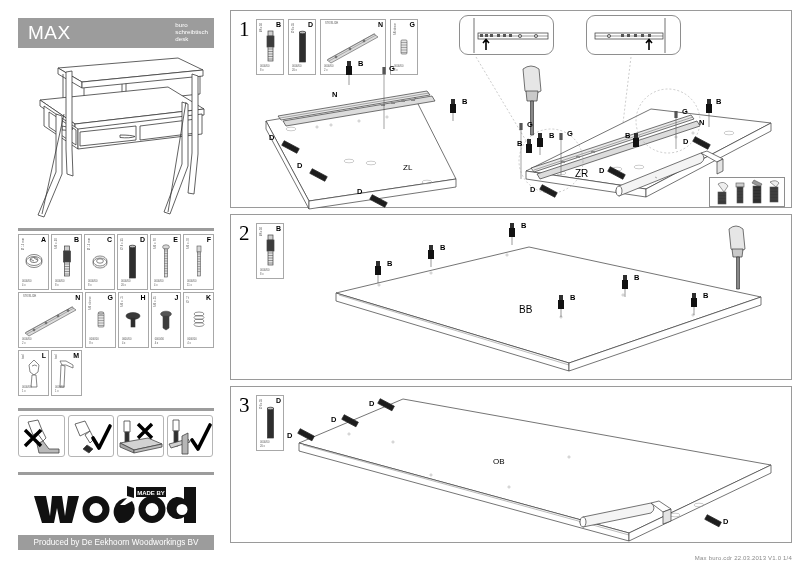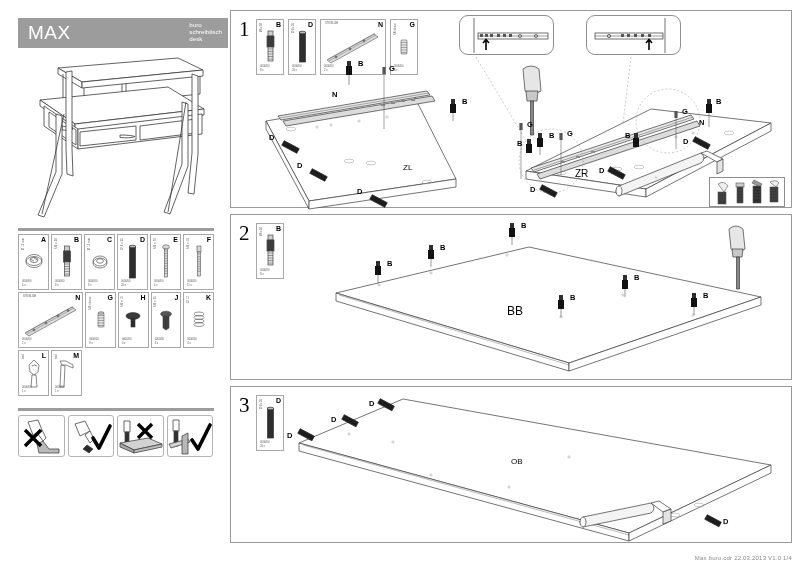--- a/index.html
+++ b/index.html
@@ -5,21 +5,21 @@
   html,body{margin:0;padding:0;background:#ffffff;}
   body{width:802px;height:567px;position:relative;overflow:hidden;
        font-family:"Liberation Sans",sans-serif;color:#000;}
 
   .page{position:absolute;inset:0;}
 
   
   .left-col{position:absolute;left:10px;top:10px;width:212px;height:547px;}
 
   .title-banner{position:absolute;left:8px;top:8px;width:196px;height:30px;
-      background:#9c9c9c;padding-left:14px;}
+      background:#9c9c9c;}
   .title-banner .brand{position:absolute;left:10px;top:4px;font-size:19px;
       color:#ffffff;letter-spacing:.5px;}
   .title-banner .subs{position:absolute;right:6px;top:3px;font-size:6.2px;
       color:#ffffff;line-height:7.2px;text-align:left;}
 
   .hero{position:absolute;left:8px;top:44px;width:196px;height:170px;}
 
   .parts-wrap{position:absolute;left:8px;top:218px;width:196px;}
   .rule{height:3px;background:#9c9c9c;margin-bottom:3px;}
   .parts-row{display:flex;gap:2px;margin-bottom:2px;}
@@ -417,20 +417,40 @@
               <path d="M6 15 L10 15 L10 30 L6 30 Z" fill="#2f2f2f"></path>
               <path d="M1 28 L20 23 L22 26 L3 32 Z" fill="#d2d2d2"></path>
               <path d="M14 20 L20 17 L20 38 L14 38 Z" fill="#b6b6b6"></path>
             </g>
             <path d="M24 24 L30 33 L42 9" stroke="#000" stroke-width="3.6" fill="none" stroke-linecap="round" stroke-linejoin="round"></path>
           </svg>
         </div>
       </div>
     </div>
 
+    <div class="logo-area">
+      <div class="logo-rule"></div>
+      <div class="logo-mark">
+        <svg width="168" height="40" viewBox="0 0 168 40">
+          <g fill="#111">
+            <path d="M2 10 L14 10 L18 30 L20 10 L30 10 L33 30 L36 10 L47 10 L40 37 L28 37 L25 22 L22 37 L10 37 Z"></path>
+            <path d="M64 10 a13.5 13.5 0 0 0 0 27 a13.5 13.5 0 0 0 0 -27 Z M64 17 a6.5 6.5 0 0 1 0 13 a6.5 6.5 0 0 1 0 -13 Z"></path>
+            <path d="M95 12 a14 14 0 0 0 -8 25 a14 14 0 0 0 13 -22 L84 24 L99 24 L99 19 L88 19 Z"></path>
+            <path d="M120 10 a13.5 13.5 0 0 0 0 27 a13.5 13.5 0 0 0 0 -27 Z M120 17 a6.5 6.5 0 0 1 0 13 a6.5 6.5 0 0 1 0 -13 Z"></path>
+            <path d="M152 1 L164 1 L164 37 L152 37 L152 31 a11 11 0 1 1 0 -18 Z M150 18 a5.5 5.5 0 1 0 0 11 a5.5 5.5 0 0 0 0 -11 Z"></path>
+            <path d="M95 0 L102 2 L102 12 L95 10 Z"></path>
+          </g>
+          <g>
+            <rect x="104" y="1" width="30" height="10" fill="#111"></rect>
+            <text x="119" y="8.6" font-family="'Liberation Sans',sans-serif" font-size="6" fill="#fff" text-anchor="middle" font-weight="bold">MADE BY</text>
+          </g>
+        </svg>
+      </div>
+      <div class="producer">Produced by De Eekhoorn Woodworkings BV</div>
+    </div>
   </div>
 
   <div class="steps">
 
     <div class="step step1">
       <div class="stepnum">1</div>
 
       <div class="minibox" style="left:25px;top:8px;width:28px;height:56px">
         <div class="dim">M6 x 50</div>
         <div class="letter">B</div>
@@ -821,21 +841,21 @@
           <path d="M505.5 42 L508.5 42 L508.5 74 L505.5 74 Z" fill="#888"></path>
         </g>
       </svg>
 
       <div class="lbl" style="left:156px;top:44px">B</div>
       <div class="lbl" style="left:209px;top:28px">B</div>
       <div class="lbl" style="left:290px;top:6px">B</div>
       <div class="lbl" style="left:339px;top:78px">B</div>
       <div class="lbl" style="left:403px;top:58px">B</div>
       <div class="lbl" style="left:472px;top:76px">B</div>
-      <div class="lbl-lt" style="left:276px;top:89px;font-size:12px">BB</div>
+      <div class="lbl-lt" style="left:288px;top:89px;font-size:10px">BB</div>
     </div>
 
     <div class="step step3">
       <div class="stepnum">3</div>
 
       <div class="minibox" style="left:25px;top:8px;width:28px;height:56px">
         <div class="dim">Ø 8 x 35</div>
         <div class="letter">D</div>
         <div class="art">
           <svg width="11" height="34" viewBox="0 0 11 34">
@@ -888,18 +908,18 @@
           <ellipse cx="352" cy="135" rx="3" ry="5"></ellipse>
           <path d="M420 116 L428 114 L440 122 L432 125 Z"></path>
           <path d="M432 125 L440 122 L440 134 L432 137 Z" fill="#e4e4e4"></path>
         </g>
       </svg>
 
       <div class="lbl" style="left:56px;top:44px">D</div>
       <div class="lbl" style="left:100px;top:28px">D</div>
       <div class="lbl" style="left:138px;top:12px">D</div>
       <div class="lbl" style="left:492px;top:130px">D</div>
-      <div class="lbl-lt" style="left:280px;top:70px;font-size:8px">OB</div>
+      <div class="lbl-lt" style="left:262px;top:70px;font-size:8px">OB</div>
     </div>
   </div>
 
   <div class="docinfo">Max buro.cdr 22.03.2013 V1.0  1/4</div>
 </div>
 
 </body></html>

